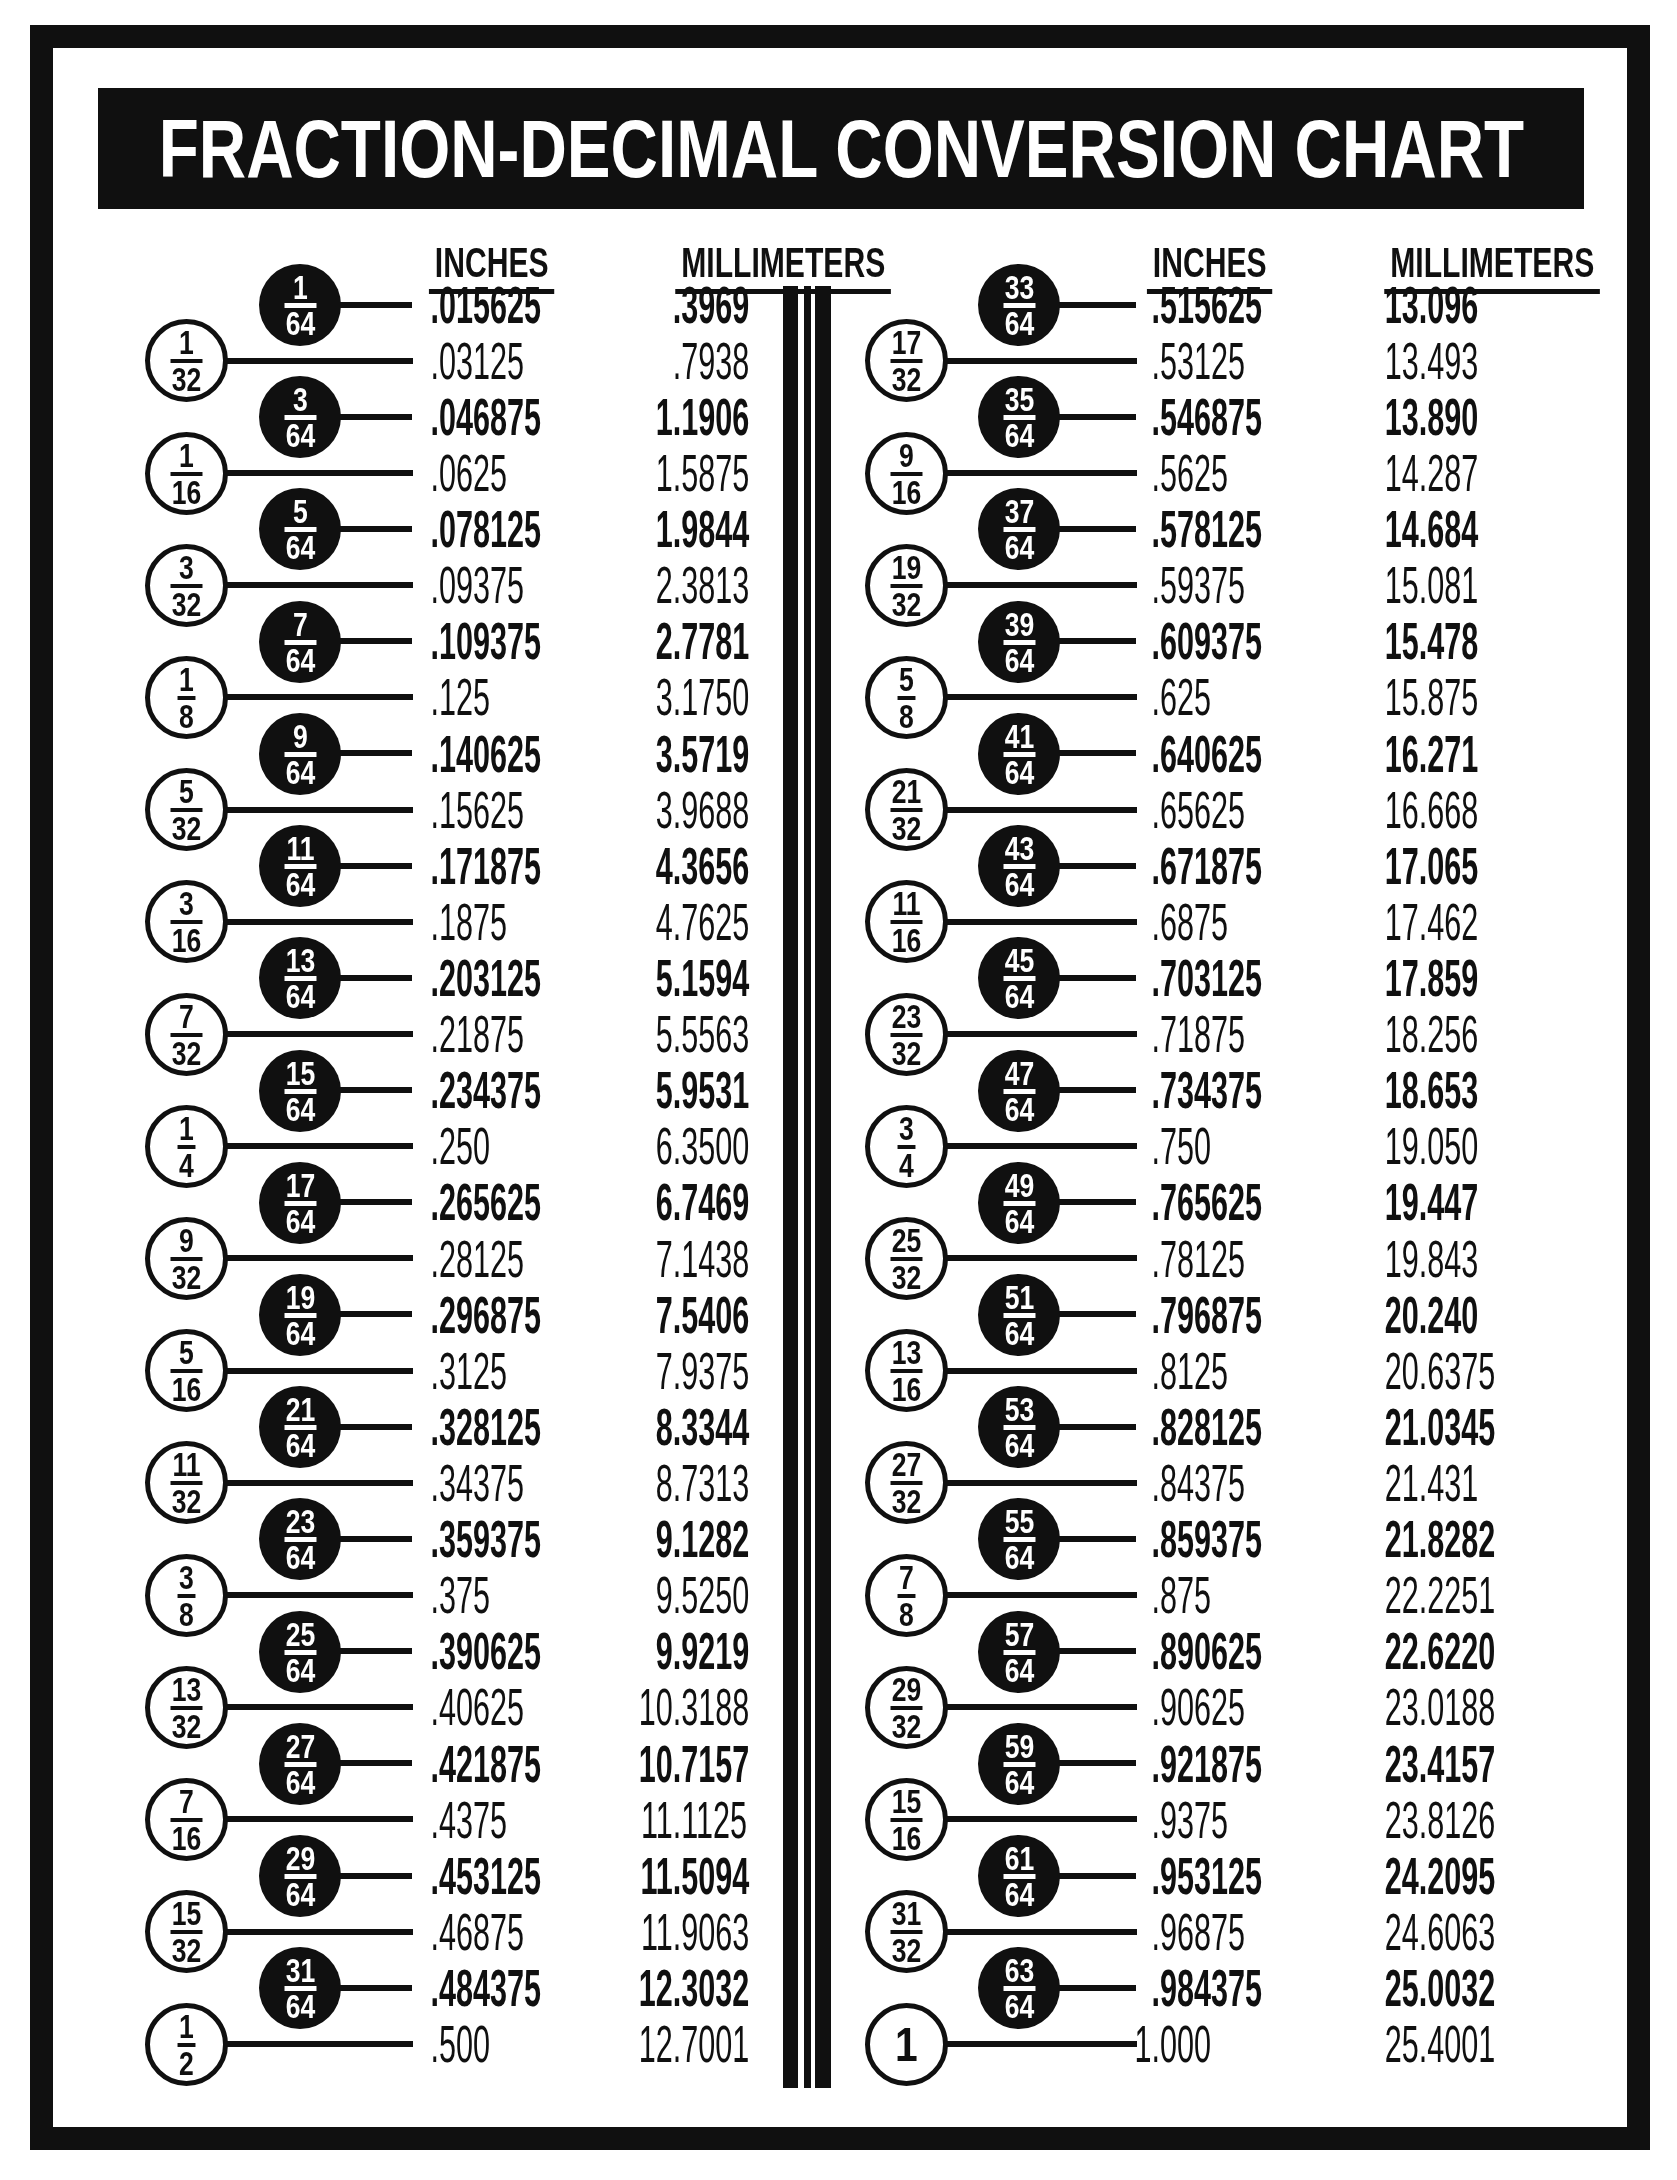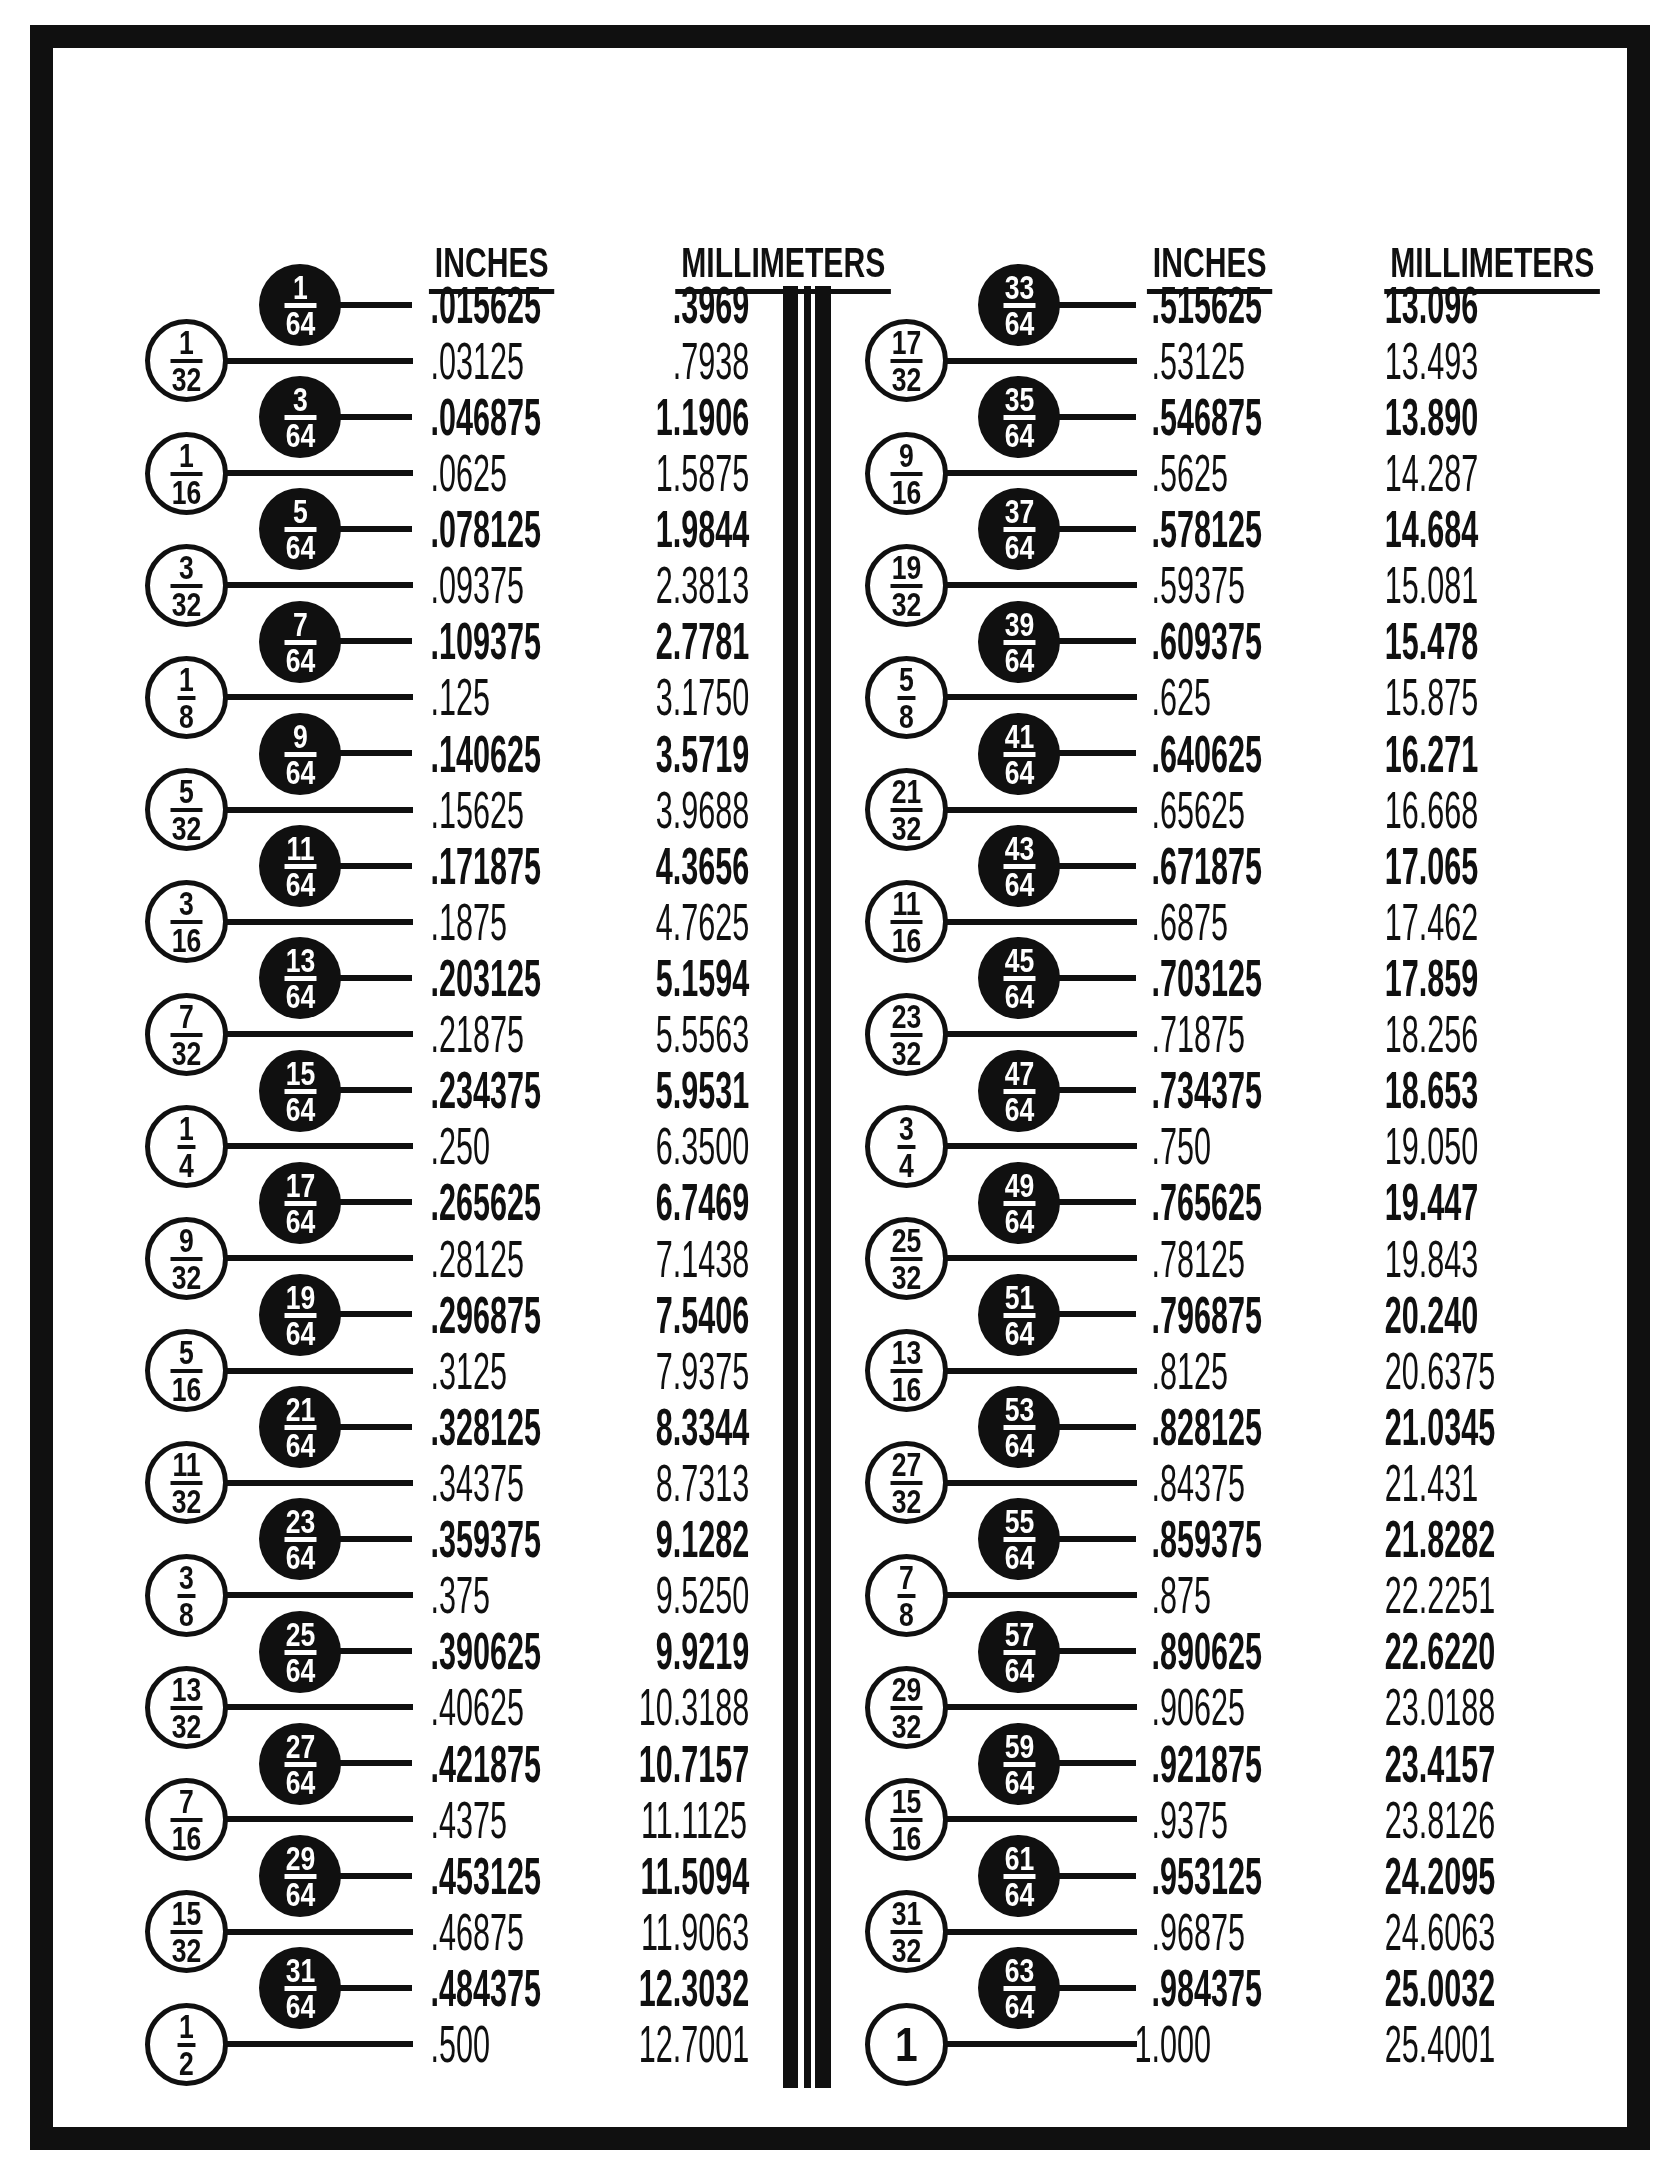--- a/index.html
+++ b/index.html
@@ -35,20 +35,23 @@
   .val .ip{display:inline-block;text-align:right;}
   .val.inch .ip{width:34px;}
   .val.mm .ip{width:63px;}
 </style>
 </head>
 <body>
 
 <div class="page">
   <div class="frame"></div>
 
+  <div class="title-bar">
+    <span class="title-text">FRACTION-DECIMAL CONVERSION CHART</span>
+  </div>
 
   <div class="hdr-wrap" style="left:236px;">
     <span class="hdr">INCHES</span>
   </div>
   <div class="hdr-wrap" style="left:528px;">
     <span class="hdr">MILLIMETERS</span>
   </div>
   <div class="hdr-wrap" style="left:954px;">
     <span class="hdr">INCHES</span>
   </div>

